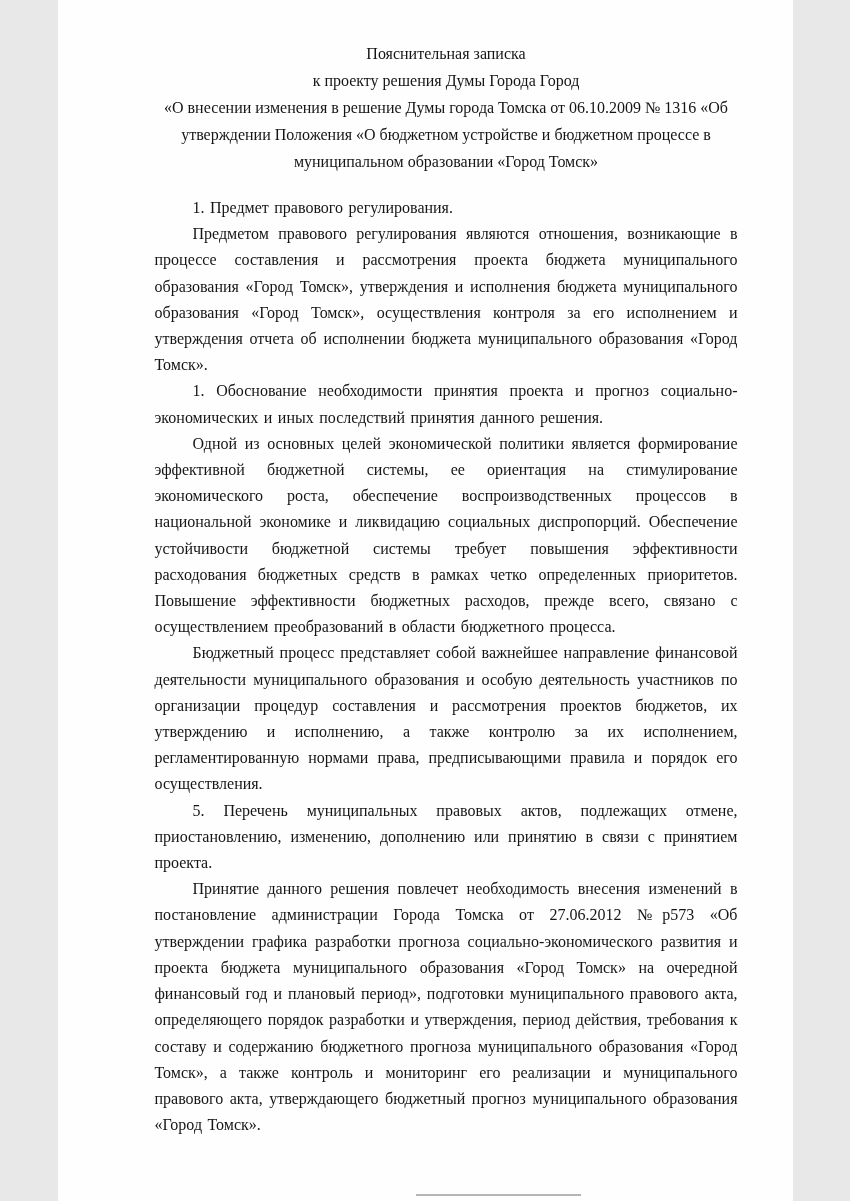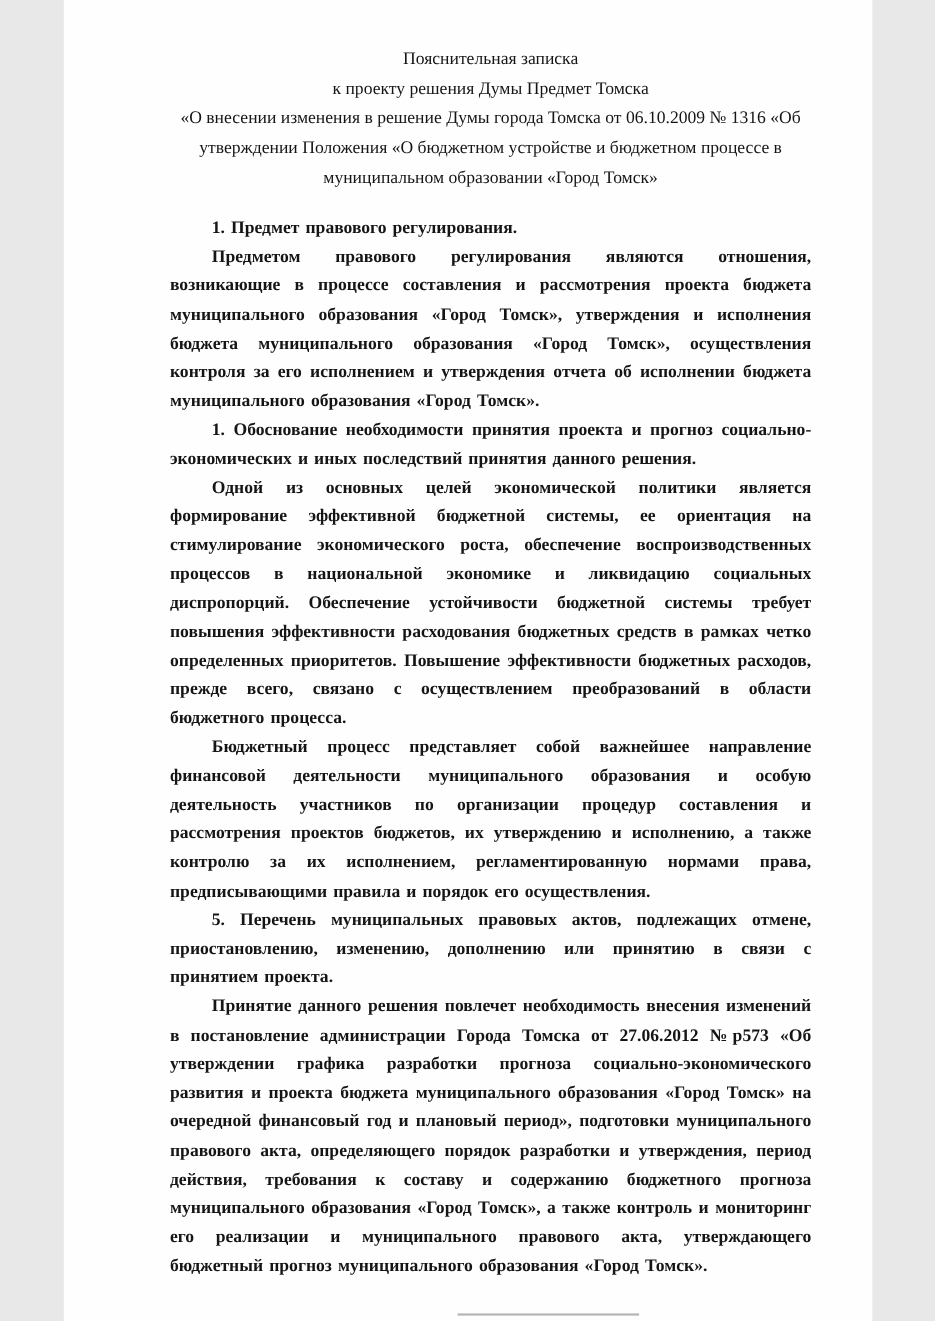--- a/index.html
+++ b/index.html
@@ -26,21 +26,20 @@
     margin-bottom: 20px;
   }
   .doc-header .hline { margin: 0; }
   .body-text p {
     margin: 0;
     font-size: 16px;
     line-height: 26.2px;
     text-align: justify;
     text-indent: 38px;
     word-spacing: 1.5px;
-    font-weight: bold;
   }
   .signature-row {
     display: flex;
     align-items: flex-start;
     margin-top: 58px;
   }
   .sig-left {
     width: 300px;
     font-size: 16px;
     line-height: 27px;
@@ -72,21 +71,21 @@
     opacity: 0.65;
   }
 </style>
 </head>
 <body>
 
 <div class="page">
 
   <div class="doc-header">
     <div class="hline">Пояснительная записка</div>
-    <div class="hline">к проекту решения Думы Предмет Томска</div>
+    <div class="hline">к проекту решения Думы Города Город</div>
     <div class="hline">«О внесении изменения в решение Думы города Томска от 06.10.2009 № 1316 «Об утверждении Положения «О бюджетном устройстве и бюджетном процессе в муниципальном образовании «Город Томск»</div>
   </div>
 
   <div class="body-text">
     <p>1. Предмет правового регулирования.</p>
     <p>Предметом правового регулирования являются отношения, возникающие в процессе составления и рассмотрения проекта бюджета муниципального образования «Город Томск», утверждения и исполнения бюджета муниципального образования «Город Томск», осуществления контроля за его исполнением и утверждения отчета об исполнении бюджета муниципального образования «Город Томск».</p>
     <p>1. Обоснование необходимости принятия проекта и прогноз социально-экономических и иных последствий принятия данного решения.</p>
     <p>Одной из основных целей экономической политики является формирование эффективной бюджетной системы, ее ориентация на стимулирование экономического роста, обеспечение воспроизводственных процессов в национальной экономике и ликвидацию социальных диспропорций. Обеспечение устойчивости бюджетной системы требует повышения эффективности расходования бюджетных средств в рамках четко определенных приоритетов. Повышение эффективности бюджетных расходов, прежде всего, связано с осуществлением преобразований в области бюджетного процесса.</p>
     <p>Бюджетный процесс представляет собой важнейшее направление финансовой деятельности муниципального образования и особую деятельность участников по организации процедур составления и рассмотрения проектов бюджетов, их утверждению и исполнению, а также контролю за их исполнением, регламентированную нормами права, предписывающими правила и порядок его осуществления.</p>
     <p>5. Перечень муниципальных правовых актов, подлежащих отмене, приостановлению, изменению, дополнению или принятию в связи с принятием проекта.</p>

